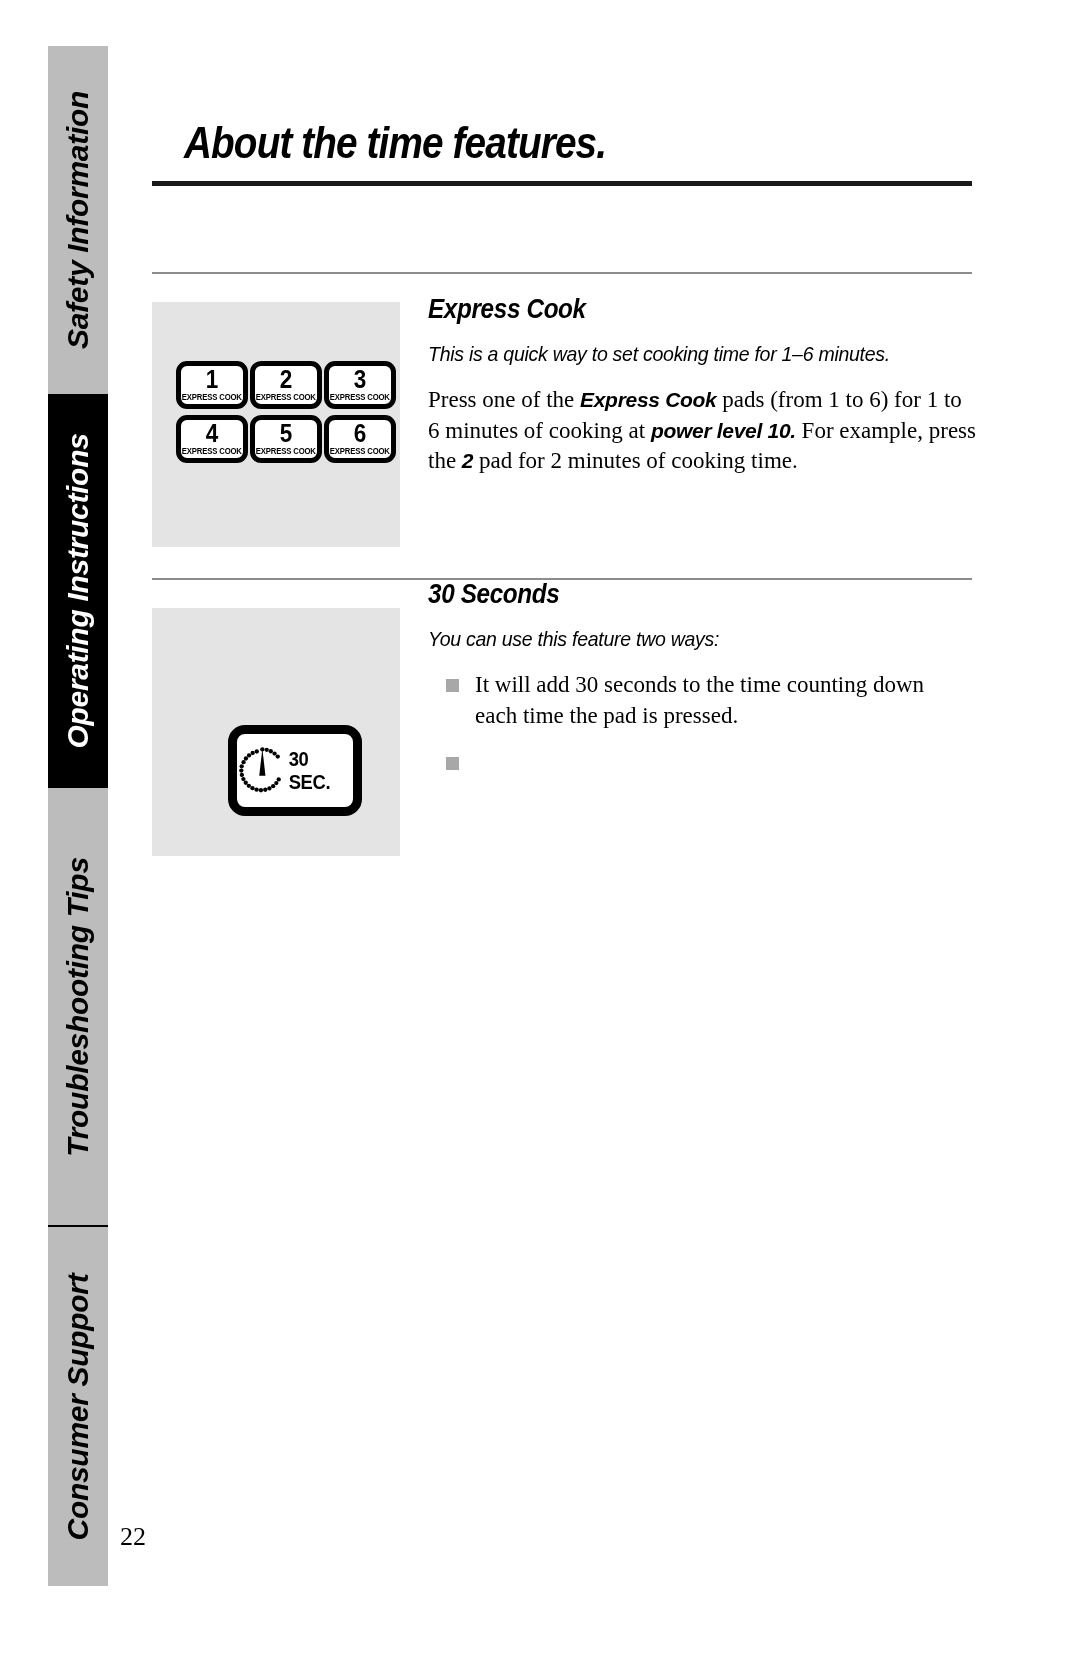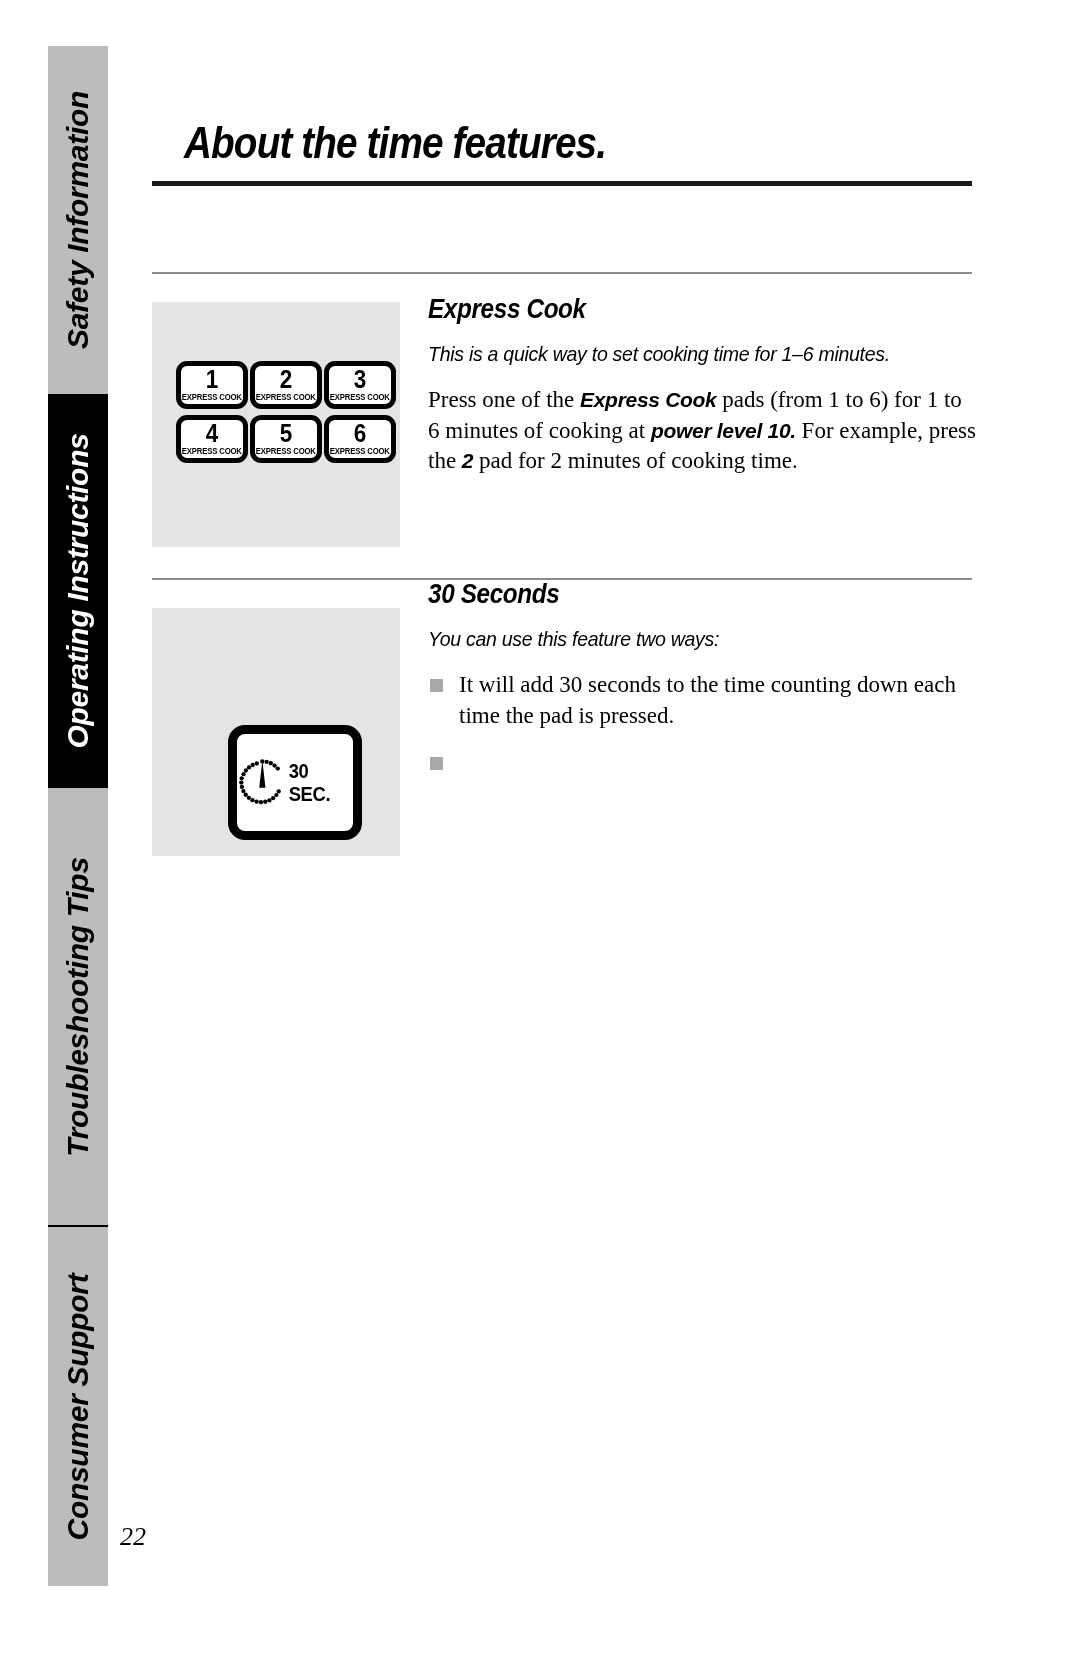--- a/index.html
+++ b/index.html
@@ -153,21 +153,21 @@
     transform: scaleX(0.86);
     white-space: nowrap;
   }
 
   
   #sec-pad {
     position: absolute;
     left: 76px;
     top: 117px;
     width: 134px;
-    height: 115px;
+    height: 91px;
     background: #ffffff;
     border: 9px solid #000000;
     border-radius: 17px;
     box-sizing: border-box;
     display: flex;
     align-items: center;
     justify-content: center;
   }
   #sec-pad-inner {
     display: flex;
@@ -227,21 +227,21 @@
   .body-p:last-child { margin-bottom: 0; }
   .emph {
     font-family: "Liberation Sans", sans-serif;
     font-weight: bold;
     font-style: italic;
     font-size: 21px;
     letter-spacing: -0.3px;
   }
 
   
-  .bullet-list { margin: 0; padding: 0; list-style: none; }
+  .bullet-list { margin: 16px; padding: 0; list-style: none; }
   .bullet-item {
     position: relative;
     padding-left: 31px;
     font-family: "Liberation Serif", serif;
     font-size: 23px;
     line-height: 1.32;
     color: #000000;
     margin-bottom: 17px;
   }
   .bullet-item:last-child { margin-bottom: 0; }
@@ -253,21 +253,20 @@
     height: 13px;
     background: #a8a8a8;
   }
 
   
   #page-number {
     position: absolute;
     left: 120px;
     top: 1522px;
     font-family: "Liberation Serif", serif;
-    font-style: italic;
     font-size: 26px;
     color: #000000;
   }
 </style>
 </head>
 <body>
 
 <div id="page">
 
   <div id="tab-rail">

